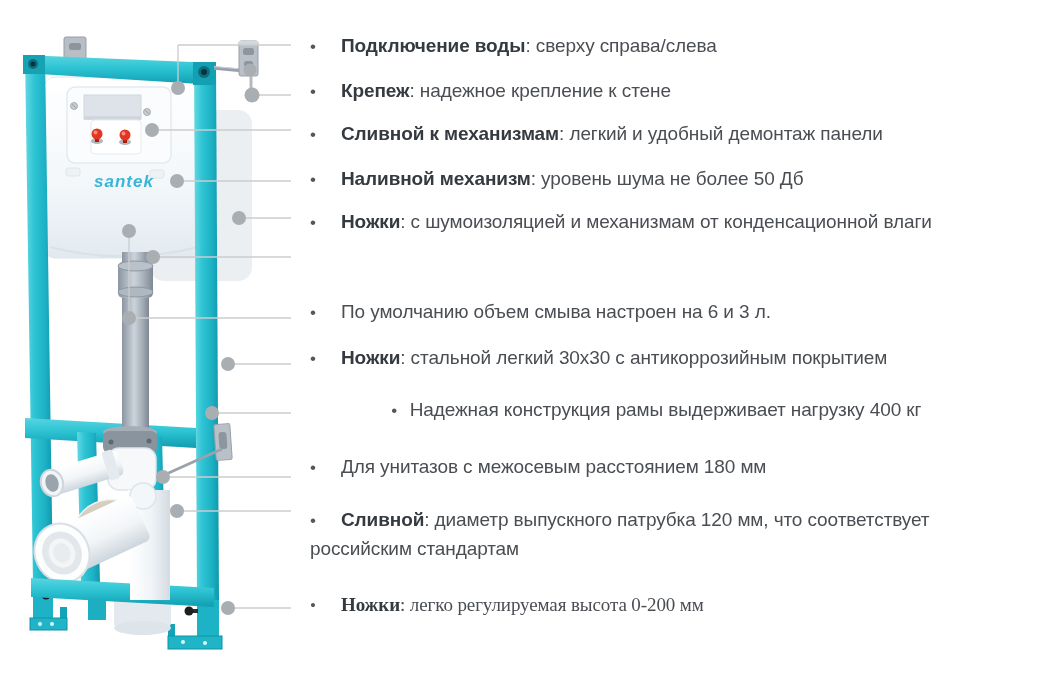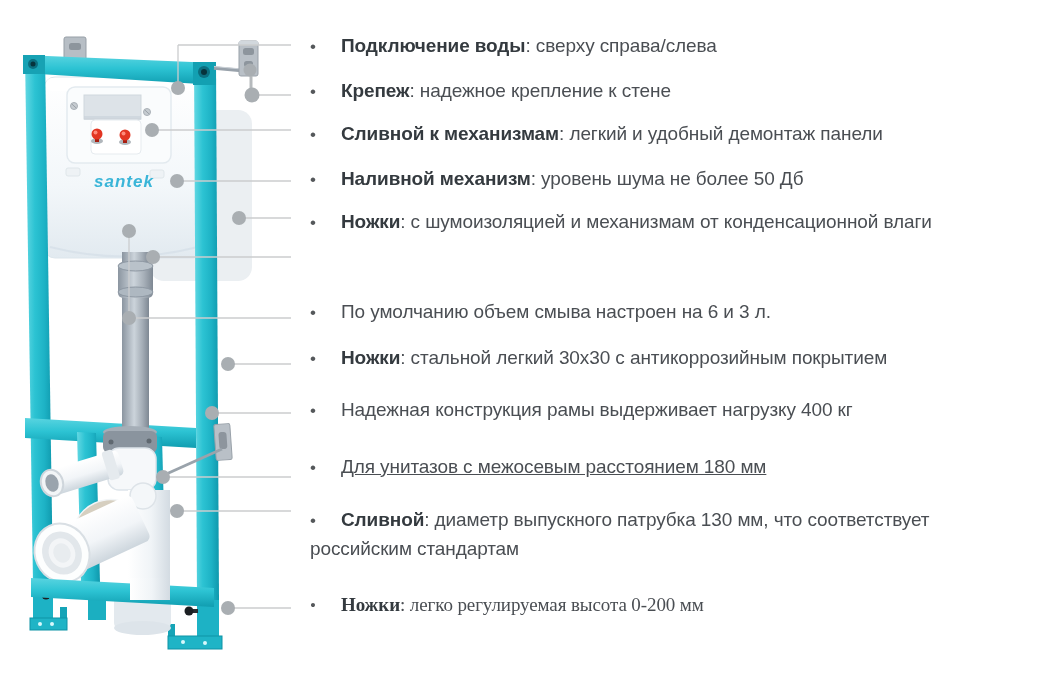--- a/index.html
+++ b/index.html
@@ -251,17 +251,17 @@
 </svg>
 
 <div class="features" id="features">
     <div class="feature" style="top: 32px;"><span class="marker">•</span><span class="term">Подключение воды</span><span class="desc">: сверху справа/слева</span></div>
     <div class="feature" style="top: 77px;"><span class="marker">•</span><span class="term">Крепеж</span><span class="desc">: надежное крепление к стене</span></div>
     <div class="feature" style="top: 120px;"><span class="marker">•</span><span class="term">Сливной к механизмам</span><span class="desc">: легкий и удобный демонтаж панели</span></div>
     <div class="feature" style="top: 165px;"><span class="marker">•</span><span class="term">Наливной механизм</span><span class="desc">: уровень шума не более 50 Дб</span></div>
     <div class="feature" style="top: 208px;"><span class="marker">•</span><span class="term">Ножки</span><span class="desc">: с шумоизоляцией и механизмам от конденсационной влаги</span></div>
     <div class="feature" style="top: 298px;"><span class="marker">•</span><span class="term"></span><span class="desc">По умолчанию объем смыва настроен на 6 и 3 л.</span></div>
     <div class="feature" style="top: 344px;"><span class="marker">•</span><span class="term">Ножки</span><span class="desc">: стальной легкий 30х30 с антикоррозийным покрытием</span></div>
-    <div class="feature" style="top: 396px;"><span class="marker">•</span><span class="term"></span><span class="desc">Надежная конструкция рамы выдерживает нагрузку 400 кг</span></div>
-    <div class="feature" style="top: 453px; text-decoration: underline;"><span class="marker">•</span><span class="term"></span><span class="desc">Для унитазов с межосевым расстоянием 180 мм</span></div>
-    <div class="feature" style="top: 506px;"><span class="marker">•</span><span class="term">Сливной</span><span class="desc">: диаметр выпускного патрубка 130 мм, что соответствует российским стандартам</span></div>
+    <div class="feature" style="top: 396px; text-align: center;"><span class="marker">•</span><span class="term"></span><span class="desc">Надежная конструкция рамы выдерживает нагрузку 400 кг</span></div>
+    <div class="feature" style="top: 453px;"><span class="marker">•</span><span class="term"></span><span class="desc">Для унитазов с межосевым расстоянием 180 мм</span></div>
+    <div class="feature" style="top: 506px;"><span class="marker">•</span><span class="term">Сливной</span><span class="desc">: диаметр выпускного патрубка 120 мм, что соответствует российским стандартам</span></div>
     <div class="feature" style="top: 591px; font-family: Liberation Serif, serif;"><span class="marker">•</span><span class="term">Ножки</span><span class="desc">: легко регулируемая высота 0-200 мм</span></div>
   </div>
 
 </body></html>

